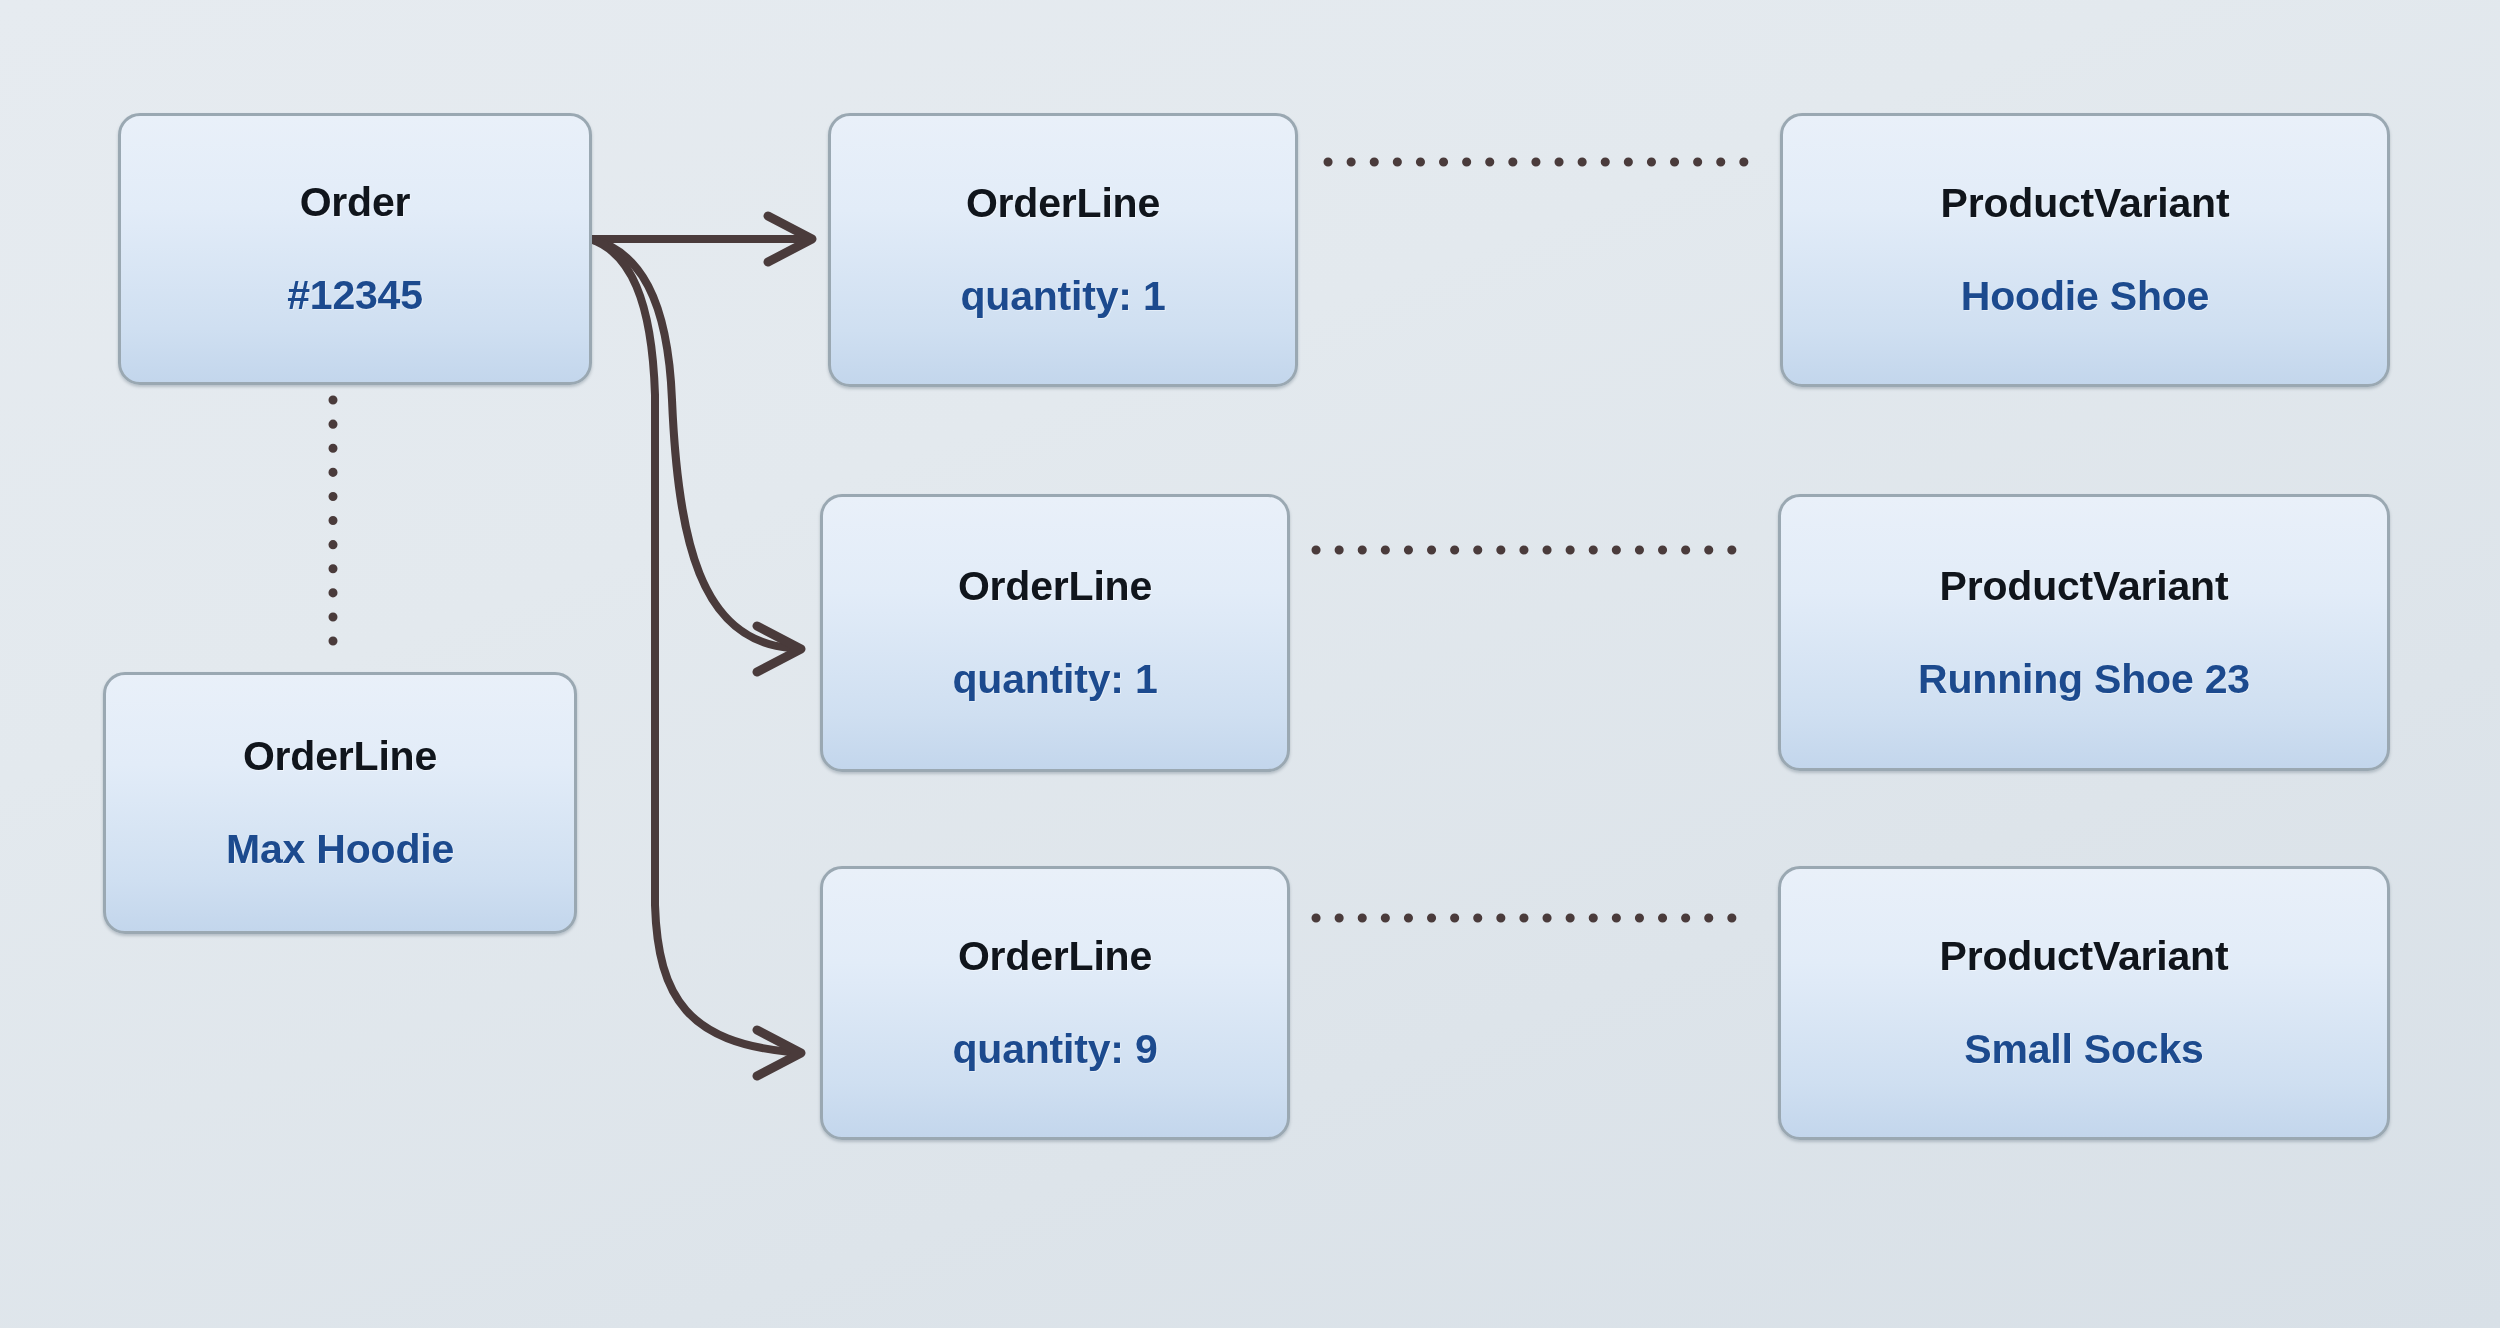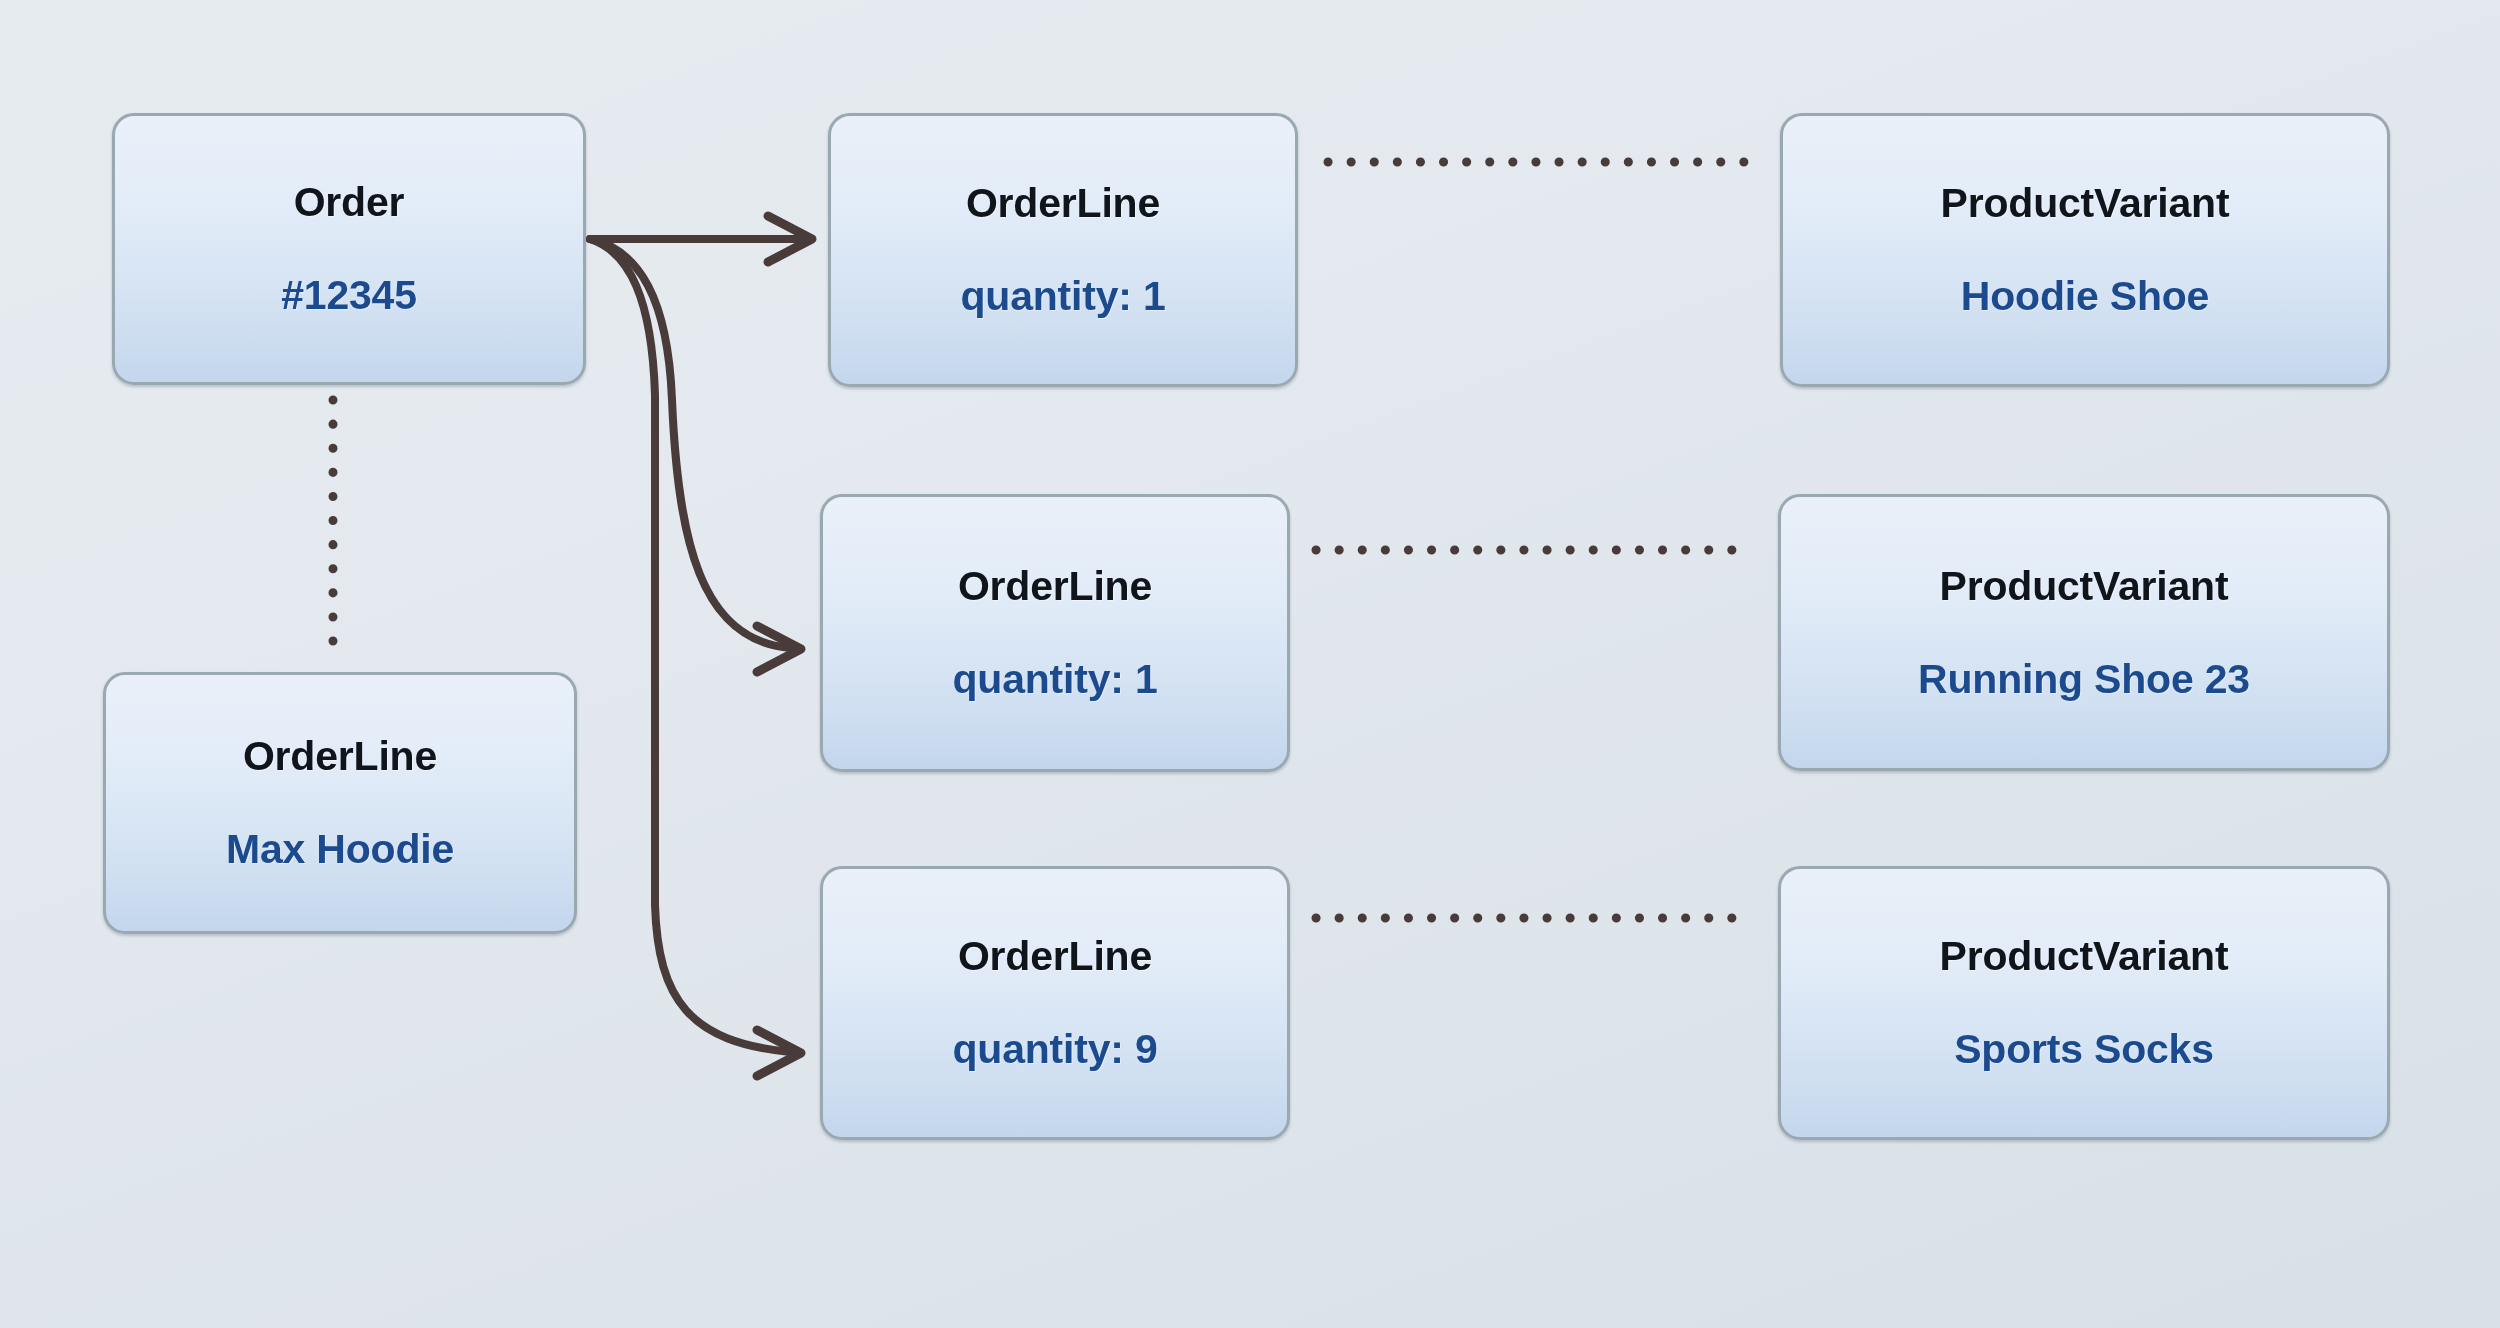--- a/index.html
+++ b/index.html
@@ -61,21 +61,21 @@
     font-size: 41px;
     font-weight: bold;
     color: #1c4a8e;
     line-height: 1;
     margin-top: 52px;
     letter-spacing: -0.2px;
     text-shadow: 1px 1px 0 rgba(255,255,255,0.40);
   }
 
   
-  #node-order        { left: 112px;  top: 113px;  width: 474px; height: 272px; }
+  #node-order        { left: 118px;  top: 113px;  width: 474px; height: 272px; }
   #node-customer     { left: 103px;  top: 672px;  width: 474px; height: 262px; }
 
   #node-orderline-1  { left: 828px;  top: 113px;  width: 470px; height: 274px; }
   #node-orderline-2  { left: 820px;  top: 494px;  width: 470px; height: 278px; }
   #node-orderline-3  { left: 820px;  top: 866px;  width: 470px; height: 274px; }
 
   #node-variant-1    { left: 1780px; top: 113px;  width: 610px; height: 274px; }
   #node-variant-2    { left: 1778px; top: 494px;  width: 612px; height: 277px; }
   #node-variant-3    { left: 1778px; top: 866px;  width: 612px; height: 274px; }
 </style>
@@ -148,16 +148,16 @@
     <div class="node-sub">Hoodie Shoe</div>
   </div>
 
   <div class="node" id="node-variant-2">
     <div class="node-title">ProductVariant</div>
     <div class="node-sub">Running Shoe 23</div>
   </div>
 
   <div class="node" id="node-variant-3">
     <div class="node-title">ProductVariant</div>
-    <div class="node-sub">Sports Socks</div>
+    <div class="node-sub">Small Socks</div>
   </div>
 
 </div>
 
 </body></html>

